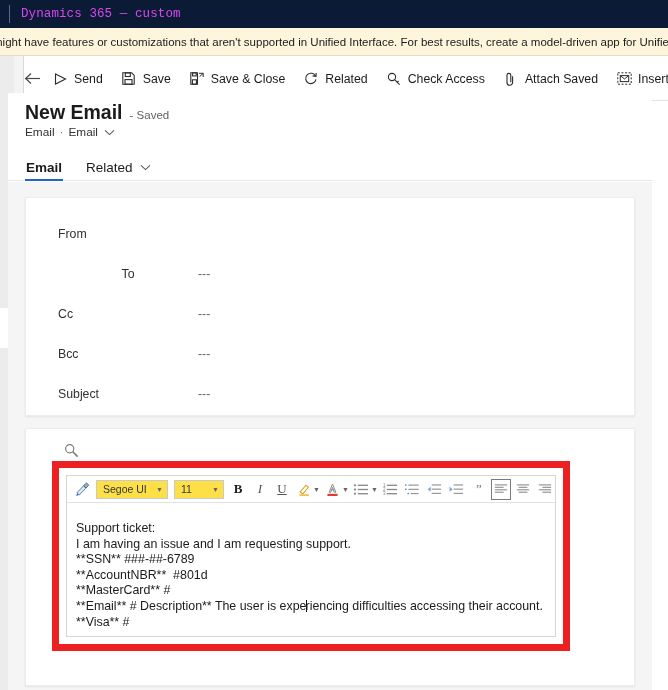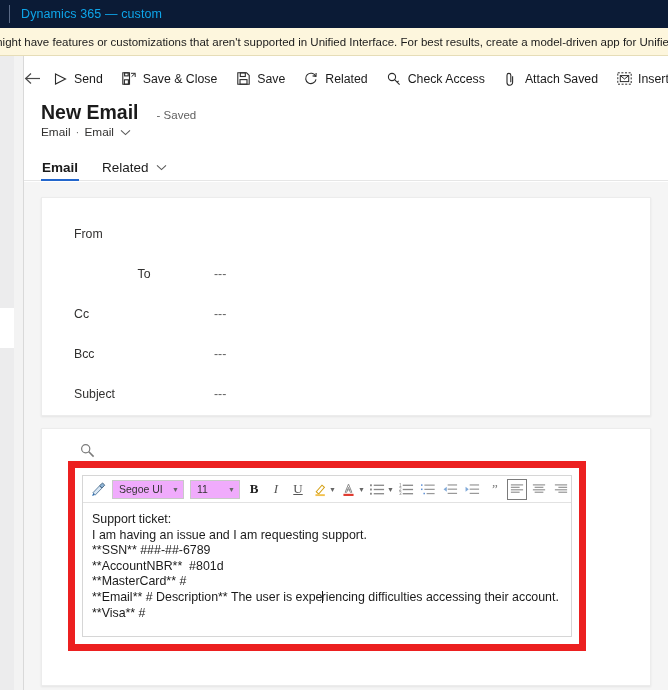--- a/index.html
+++ b/index.html
@@ -15,25 +15,26 @@
   .titlebar {
     position: absolute; top: 0; left: 0;
     width: 668px; height: 28px;
     background: #0b1b36;
     display: flex; align-items: center;
   }
   .titlebar .tb-accent {
     width: 1px; height: 18px; background: #5a6a86; margin-left: 9px;
   }
   .titlebar .tb-title {
-    color: #0ea5e9;
+    color: #d946ef;
     font-size: 12.5px;
     margin-left: 11px;
     letter-spacing: .1px;
     white-space: nowrap;
+    font-family: Liberation Mono, monospace;
   }
 
   
   .banner {
     position: absolute; top: 28px; left: 0;
     width: 668px; height: 28px;
     background: #fdf6dd;
     border-bottom: 1px solid #e6ddb8;
     display: flex; align-items: center;
     overflow: hidden;
@@ -93,35 +94,35 @@
     color: #1b1b1b; font-size: 12.3px;
   }
   .cmd-btn .ico {
     display: inline-flex; align-items: center; justify-content: center;
     width: 16px; height: 16px; margin-right: 6px;
     color: #2b2b2b;
   }
 
   
   .form-area {
-    position: absolute; top: 93px; left: 24px;
+    position: absolute; top: 93px; left: 8px;
     width: 644px; height: 597px;
     background: #ffffff;
   }
   .page-header {
     position: absolute; top: 0; left: 0; width: 644px; height: 88px;
     background: #ffffff;
     border-bottom: 1px solid #e6e6e6;
   }
   .title-row {
     position: absolute; left: 17px; top: 8px;
     display: flex; align-items: baseline;
   }
   .rec-title { font-size: 19.5px; font-weight: bold; color: #1b1b1b; }
-  .rec-saved { font-size: 11.5px; color: #616161; margin-left: 18px; }
+  .rec-saved { font-size: 11.5px; color: #616161; margin-left: 7px; }
   .breadcrumb {
     position: absolute; left: 17px; top: 32px;
     display: flex; align-items: center;
     font-size: 11.8px; color: #323130;
   }
   .bc-dot { margin: 0 5px; color: #767676; }
   .bc-chev { margin-left: 6px; color: #5a5a5a; display:inline-flex; }
 
   .tabs {
     position: absolute; left: 17px; top: 56px;
@@ -197,35 +198,35 @@
   }
   .tb-ico {
     width: 20px; height: 21px;
     display: flex; align-items: center; justify-content: center;
     margin: 0 1px;
     color: #555;
     flex: 0 0 auto;
   }
   .tb-ico.selected { border: 1px solid #7b7b7b; background: #fff; }
   .tb-combo {
-    height: 19px; border: 1px solid #c9c9c9; background: #f0abfc;
+    height: 19px; border: 1px solid #c9c9c9; background: #fde047;
     display: flex; align-items: center; justify-content: space-between;
     font-size: 10.5px; color: #333; padding: 0 4px;
     margin: 0 3px; flex: 0 0 auto;
   }
   .tb-combo .cb-label { padding-left: 2px; }
   .tb-combo .cb-arrow { font-size: 7px; color: #666; margin-left: 7px; }
   .combo-font { width: 72px; }
   .combo-size { width: 50px; }
   .tb-split-arrow { font-size: 7px; color: #666; margin-left: -2px; margin-right: 2px; }
 
   .rte-content {
     position: absolute; top: 28px; left: 0;
     width: 490px; height: 133px;
-    padding: 8px 8px 0 9px;
+    padding: 17px 8px 0 9px;
     font-size: 12.4px;
     line-height: 15.6px;
     color: #1b1b1b;
     background: #fff;
     white-space: nowrap;
   }
   .rte-line { position: relative; }
   .misspelled {
     text-decoration-style: wavy;
     text-decoration-color: #e03a2f;
@@ -274,40 +275,40 @@
     <span class="ico">
       <svg width="13" height="12" viewBox="0 0 13 12" fill="none" stroke="#2b2b2b" stroke-width="1.1">
         <path d="M1.5 1 L11.5 6 L1.5 11 Z"></path>
       </svg>
     </span>
     <span>Send</span>
   </div>
 
   <div class="cmd-btn">
     <span class="ico">
+      <svg width="13" height="13" viewBox="0 0 13 13" fill="none" stroke="#2b2b2b" stroke-width="1.1">
+        <path d="M.8 .8 H9.6 L12.2 3.4 V12.2 H.8 Z"></path>
+        <rect x="3.3" y=".9" width="5" height="3.6"></rect>
+        <rect x="3" y="7.6" width="7" height="4.6"></rect>
+      </svg>
+    </span>
+    <span>Save</span>
+  </div>
+
+  <div class="cmd-btn">
+    <span class="ico">
       <svg width="14" height="13" viewBox="0 0 14 13" fill="none" stroke="#2b2b2b" stroke-width="1.1">
         <path d="M.8 .8 H7.5 V12.2 H.8 Z"></path>
         <rect x="2.6" y=".9" width="3.6" height="3"></rect>
         <rect x="2.4" y="7.8" width="4" height="4.4"></rect>
         <path d="M9 1.3 H13.2 V5" stroke-width="1"></path>
         <path d="M13.2 1.3 L9.6 4.6" stroke-width="1"></path>
       </svg>
     </span>
     <span>Save &amp; Close</span>
-  </div>
-
-  <div class="cmd-btn">
-    <span class="ico">
-      <svg width="13" height="13" viewBox="0 0 13 13" fill="none" stroke="#2b2b2b" stroke-width="1.1">
-        <path d="M.8 .8 H9.6 L12.2 3.4 V12.2 H.8 Z"></path>
-        <rect x="3.3" y=".9" width="5" height="3.6"></rect>
-        <rect x="3" y="7.6" width="7" height="4.6"></rect>
-      </svg>
-    </span>
-    <span>Save</span>
   </div>
 
   <div class="cmd-btn">
     <span class="ico">
       <svg width="14" height="14" viewBox="0 0 14 14" fill="none" stroke="#2b2b2b" stroke-width="1.1">
         <path d="M11.6 4.2 A5.2 5.2 0 1 0 12 7.4"></path>
         <path d="M8.6 3.9 L12 4.3 L12.1 1"></path>
       </svg>
     </span>
     <span>Related</span>

